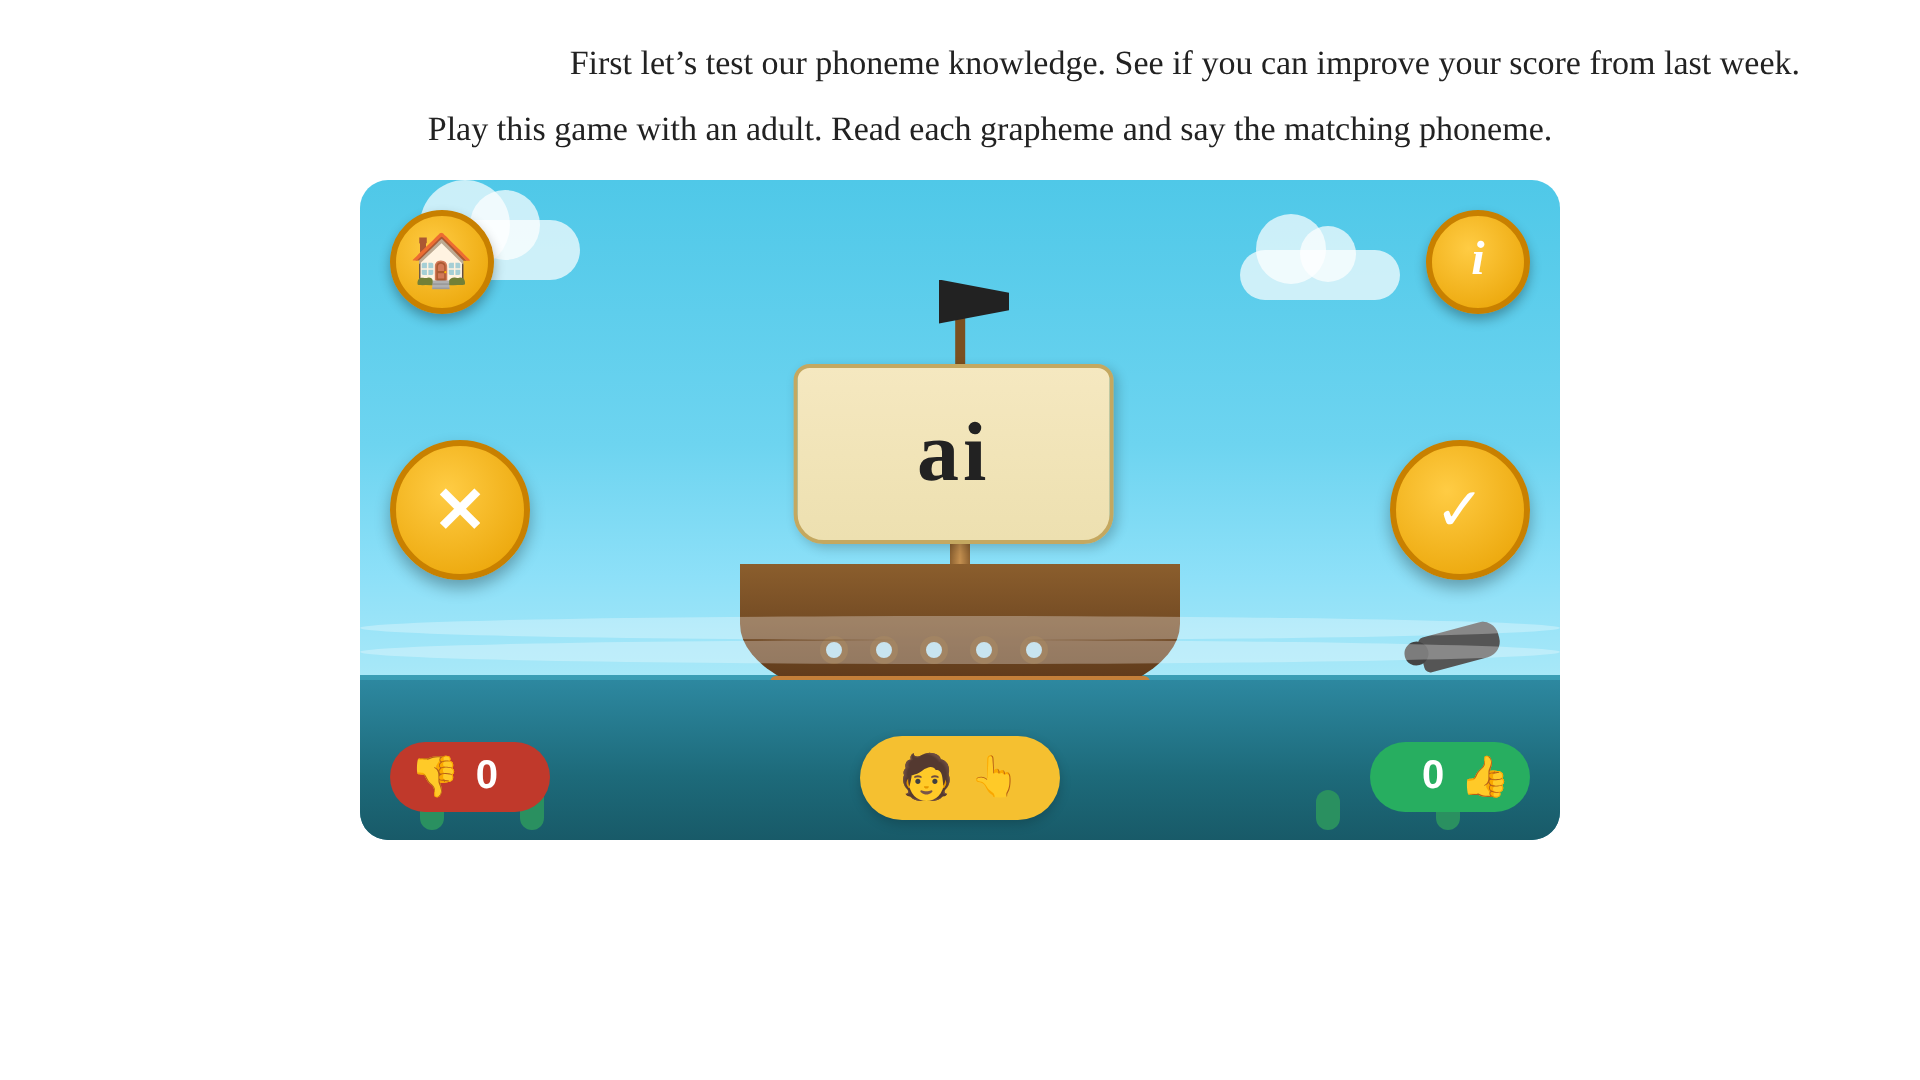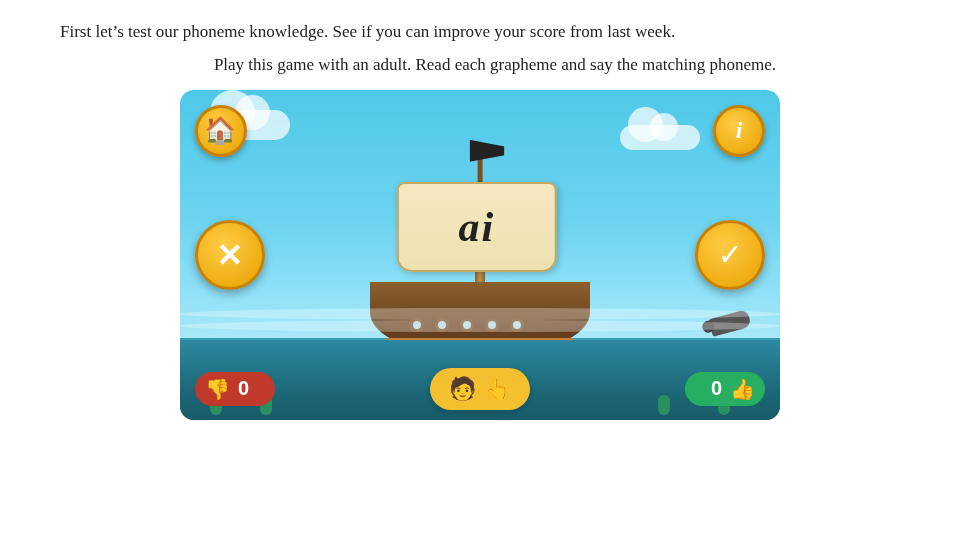--- a/index.html
+++ b/index.html
@@ -24,20 +24,21 @@
       color: #222;
       margin-bottom: 10px;
     }
 
     .intro-text p {
       margin-bottom: 4px;
     }
 
     .intro-text p:first-child {
       text-indent: 0;
+      text-align: right;
     }
 
     .intro-text p:last-child {
       padding-left: 30px;
       text-align: center;
     }
 
     
     .game-wrapper {
       width: 600px;
@@ -204,21 +205,20 @@
       display: flex;
       align-items: center;
       justify-content: center;
       box-shadow: 2px 2px 6px rgba(0,0,0,0.2);
       border: 2px solid #c4a860;
     }
 
     .sail-text {
       font-family: Georgia, serif;
       font-size: 42px;
-      font-style: italic;
       color: #222;
       font-weight: bold;
       letter-spacing: 2px;
     }
 
     
     .flag-mast {
       position: absolute;
       bottom: 236px;
       left: 50%;

